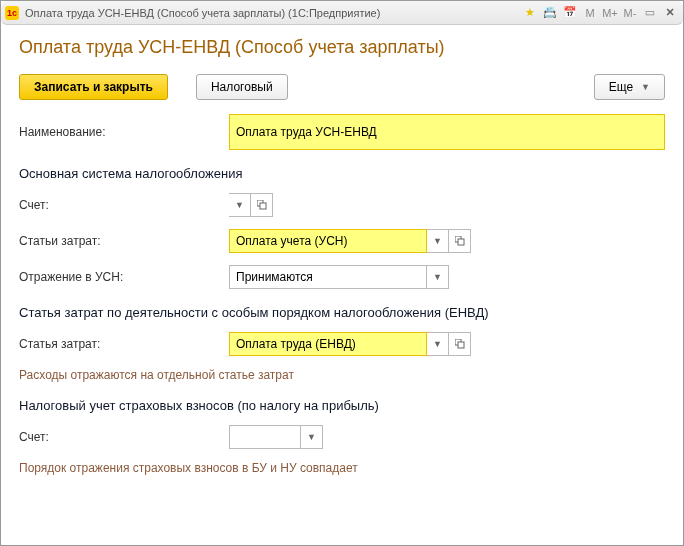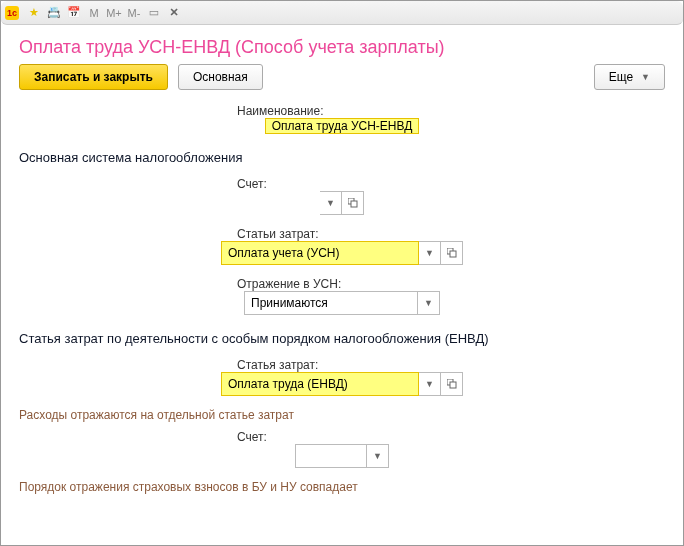--- a/index.html
+++ b/index.html
@@ -46,26 +46,26 @@
 .titlebar .tb-icon.star { color: #e6c200; }
 .titlebar .tb-icon.calc { color: #d98; }
 .titlebar .tb-icon.cal { color: #d98; }
 .titlebar .tb-icon.close { font-weight: bold; color: #666; }
 .content {
   padding: 12px 18px;
 }
 h1 {
   font-size: 18px;
   font-weight: normal;
-  color: #ec4899;
-  margin-bottom: 6px;
+  color: #a16207;
+  margin-bottom: 16px;
 }
 .toolbar {
   display: flex;
-  gap: 10px;
+  gap: 28px;
   margin-bottom: 14px;
   align-items: center;
 }
 .btn {
   height: 26px;
   padding: 0 14px;
   border: 1px solid #aaa;
   border-radius: 3px;
   background: linear-gradient(#fff, #eee);
   font-size: 12px;
@@ -80,21 +80,20 @@
 }
 .btn.more {
   margin-left: auto;
   padding-right: 14px;
 }
 .btn.more .chev { margin-left: 8px; font-size: 9px; color: #666; }
 .form-row {
   display: flex;
   align-items: center;
   margin-bottom: 12px;
-  flex-direction: column;
 }
 .form-row .label {
   width: 210px;
   color: #333;
 }
 .hl-input {
   border: 1px solid #e6c200;
   background: #ffff80;
   height: 36px;
   padding: 0 6px;
@@ -140,38 +139,39 @@
   color: #8b5a3c;
   font-size: 12px;
   margin: 6px 0 8px 0;
 }
 </style>
 </head>
 <body>
 
 <div class="titlebar">
   <div class="logo">1c</div>
+  <div class="title">Оплата труда УСН-ЕНВД (Способ учета зарплаты)  (1С:Предприятие)</div>
   <div class="tb-icons">
     <div class="tb-icon star">★</div>
     <div class="tb-icon calc">📇</div>
     <div class="tb-icon cal">📅</div>
     <div class="tb-icon">M</div>
     <div class="tb-icon">M+</div>
     <div class="tb-icon">M-</div>
     <div class="tb-icon">▭</div>
     <div class="tb-icon close">✕</div>
   </div>
 </div>
 
 <div class="content">
   <h1>Оплата труда УСН-ЕНВД (Способ учета зарплаты)</h1>
 
   <div class="toolbar">
     <button class="btn primary">Записать и закрыть</button>
-    <button class="btn">Основная</button>
+    <button class="btn">Налоговый</button>
     <button class="btn more">
       <span>Еще</span>
       <span class="chev">▼</span>
     </button>
   </div>
 
   <div class="form-row">
     <div class="label">Наименование:</div>
     <div class="hl-input name-input">Оплата труда УСН-ЕНВД</div>
   </div>
@@ -201,21 +201,21 @@
             <rect x="0" y="0" width="6" height="6" fill="none" stroke="#666"></rect>
             <rect x="3" y="3" width="6" height="6" fill="#fff" stroke="#666"></rect>
           </svg>
         </div>
     </div>
   </div>
 
   <div class="form-row">
     <div class="label">Отражение в УСН:</div>
     <div class="combo">
-      <div class="val" style="width:174px">Принимаются</div>
+      <div class="val" style="width:198px">Принимаются</div>
       <div class="drop">▼</div>
     </div>
   </div>
 
   <div class="section-header">Статья затрат по деятельности с особым порядком налогообложения (ЕНВД)</div>
 
   <div class="form-row">
     <div class="label">Статья затрат:</div>
     <div class="combo">
       <div class="val hl" style="width:198px">Оплата труда (ЕНВД)</div>
@@ -224,20 +224,21 @@
           <svg viewBox="0 0 10 10">
             <rect x="0" y="0" width="6" height="6" fill="none" stroke="#666"></rect>
             <rect x="3" y="3" width="6" height="6" fill="#fff" stroke="#666"></rect>
           </svg>
         </div>
     </div>
   </div>
 
   <div class="note">Расходы отражаются на отдельной статье затрат</div>
 
+  <div class="section-header">Налоговый учет страховых взносов (по налогу на прибыль)</div>
 
   <div class="form-row">
     <div class="label">Счет:</div>
     <div class="combo">
       <div class="val" style="width:72px"></div>
       <div class="drop">▼</div>
     </div>
   </div>
 
   <div class="note">Порядок отражения страховых взносов в БУ и НУ совпадает</div>

